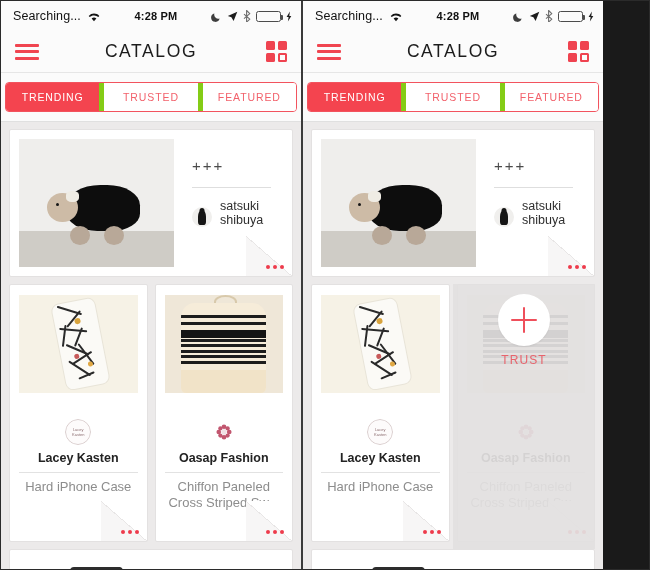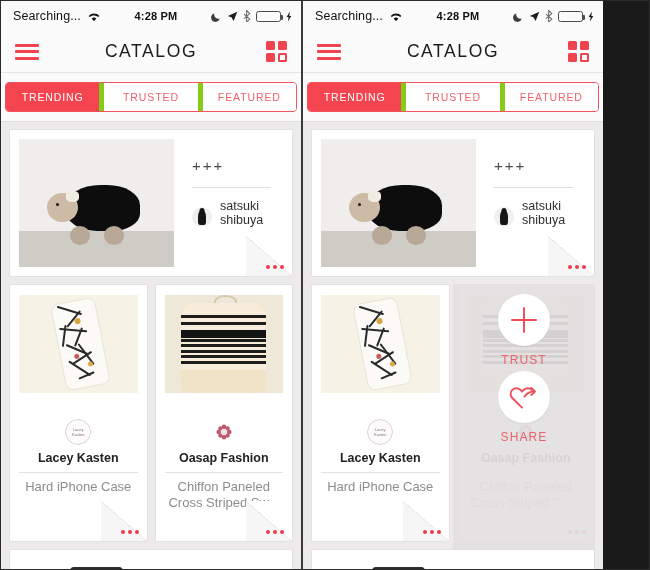--- a/index.html
+++ b/index.html
@@ -631,30 +631,20 @@
             </div>
         </div>
 
         <div class="action-overlay">
           <div class="act">
             <div class="act-circle">
               <span class="plus-glyph"></span>
             </div>
             <div class="act-label">TRUST</div>
           </div>
-          <div class="act">
-            <div class="act-circle">
-              <svg width="30" height="27" viewBox="0 0 30 27">
-                <path d="M13 23.6 3.3 14a5.7 5.7 0 0 1 0-8.1 5.8 5.8 0 0 1 8.1 0L13 7.5l1.8-1.7a5.8 5.8 0 0 1 8 0" fill="none" stroke="#ef4f5b" stroke-width="1.9" stroke-linejoin="round" stroke-linecap="round"></path>
-                <path d="M15.5 12.6c2.6-4.2 6.4-5 9.6-5.1" fill="none" stroke="#ef4f5b" stroke-width="1.9" stroke-linecap="round"></path>
-                <path d="M22.2 3.9 26 7.5l-3.8 3.6" fill="none" stroke="#ef4f5b" stroke-width="1.9" stroke-linejoin="round" stroke-linecap="round"></path>
-              </svg>
-            </div>
-            <div class="act-label">SHARE</div>
-          </div>
         </div>
 
       </div>
 
       <div class="card peek">
         <div class="peek-photo">
           <div class="bottle"></div>
             <div class="bottle-top"></div>
         </div>
         <div class="peek-meta">This beautiful</div>

